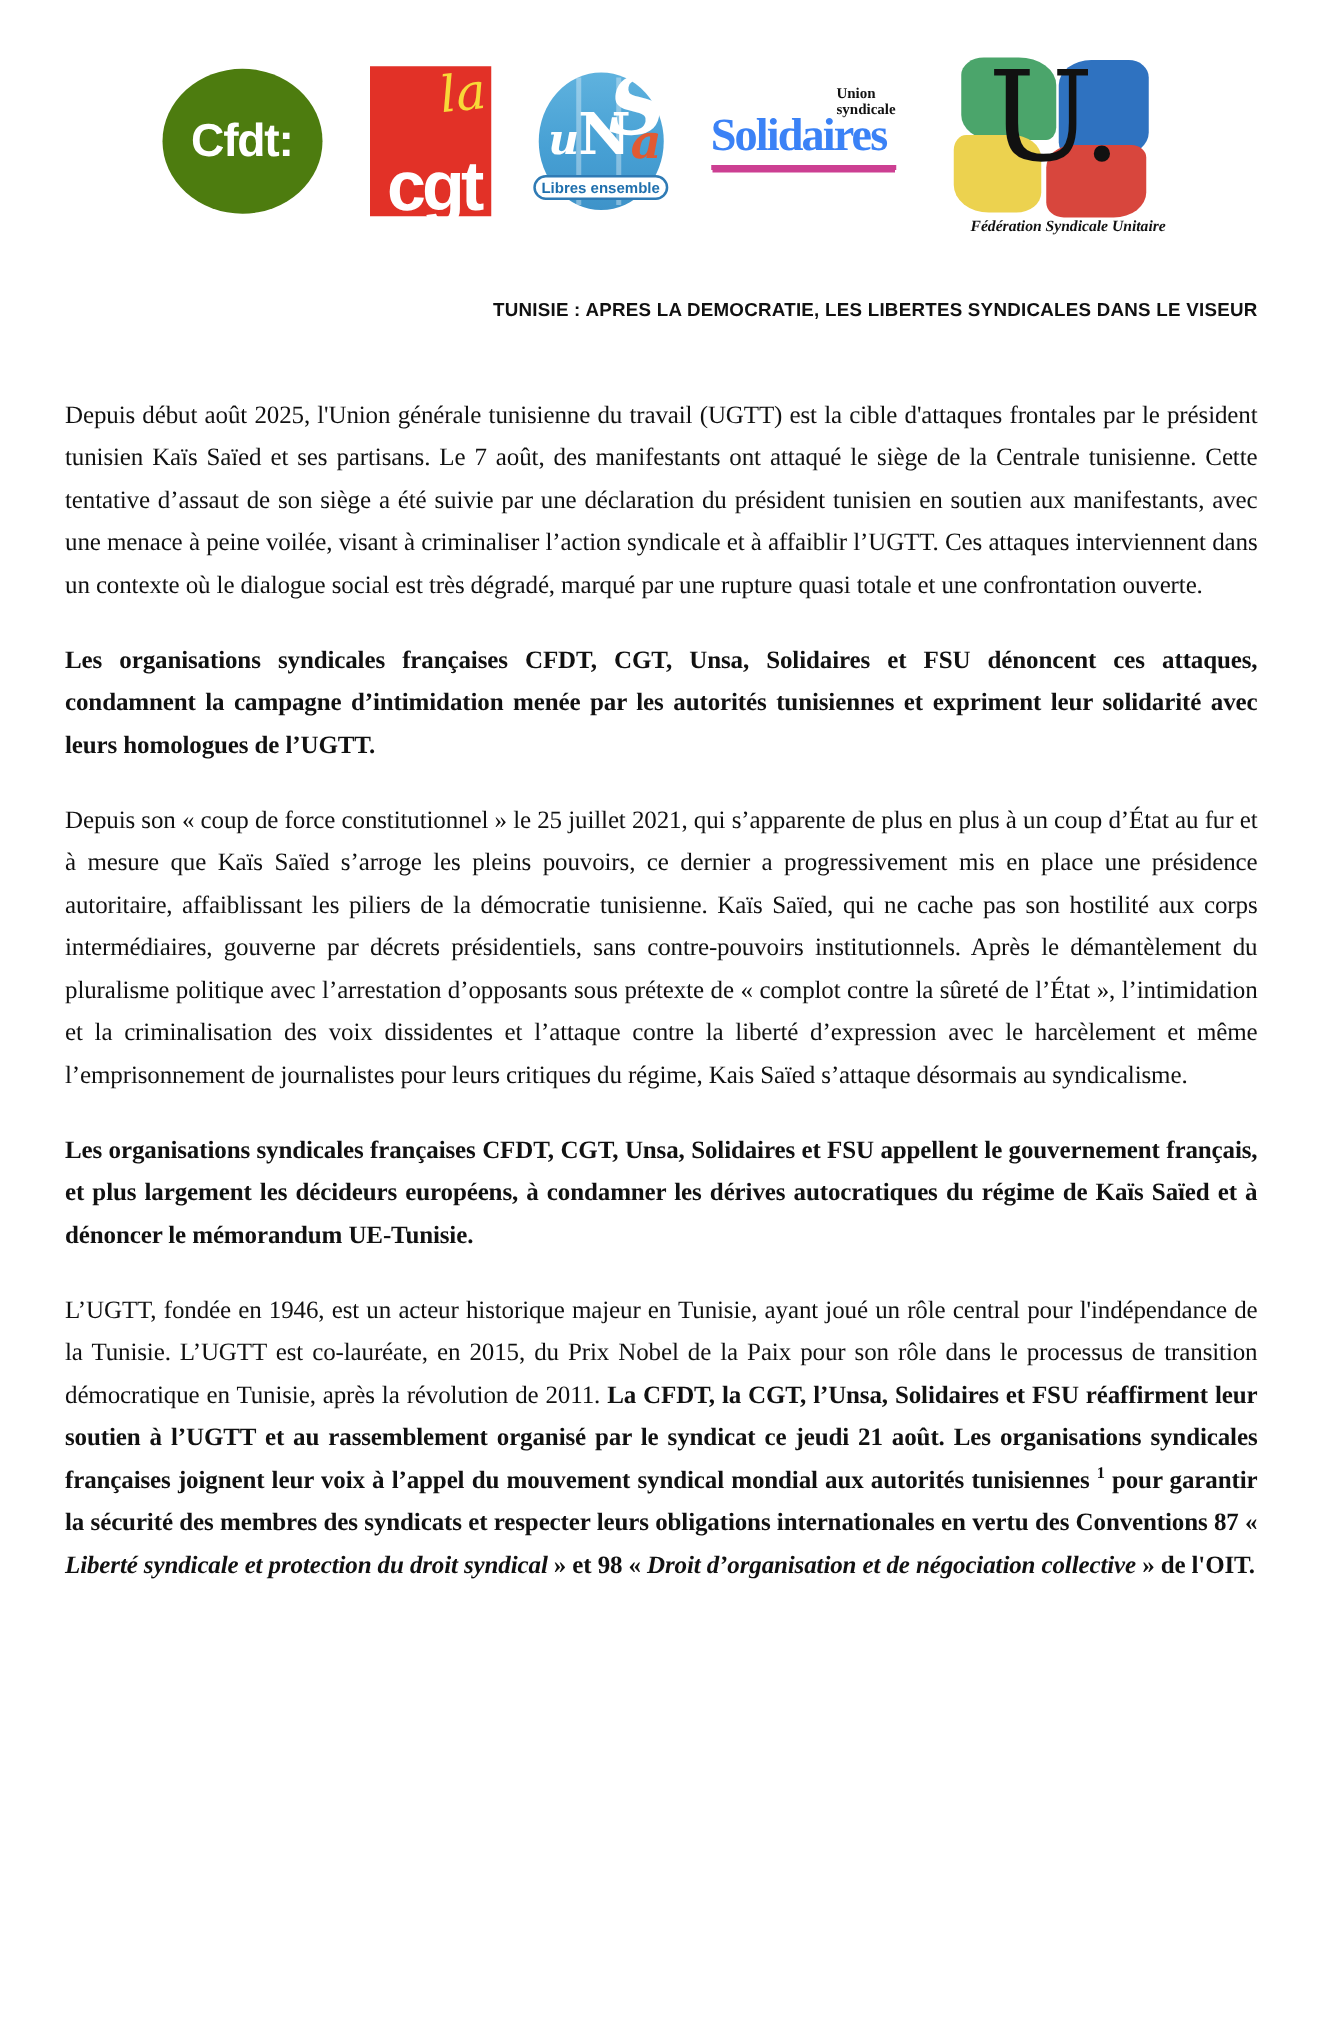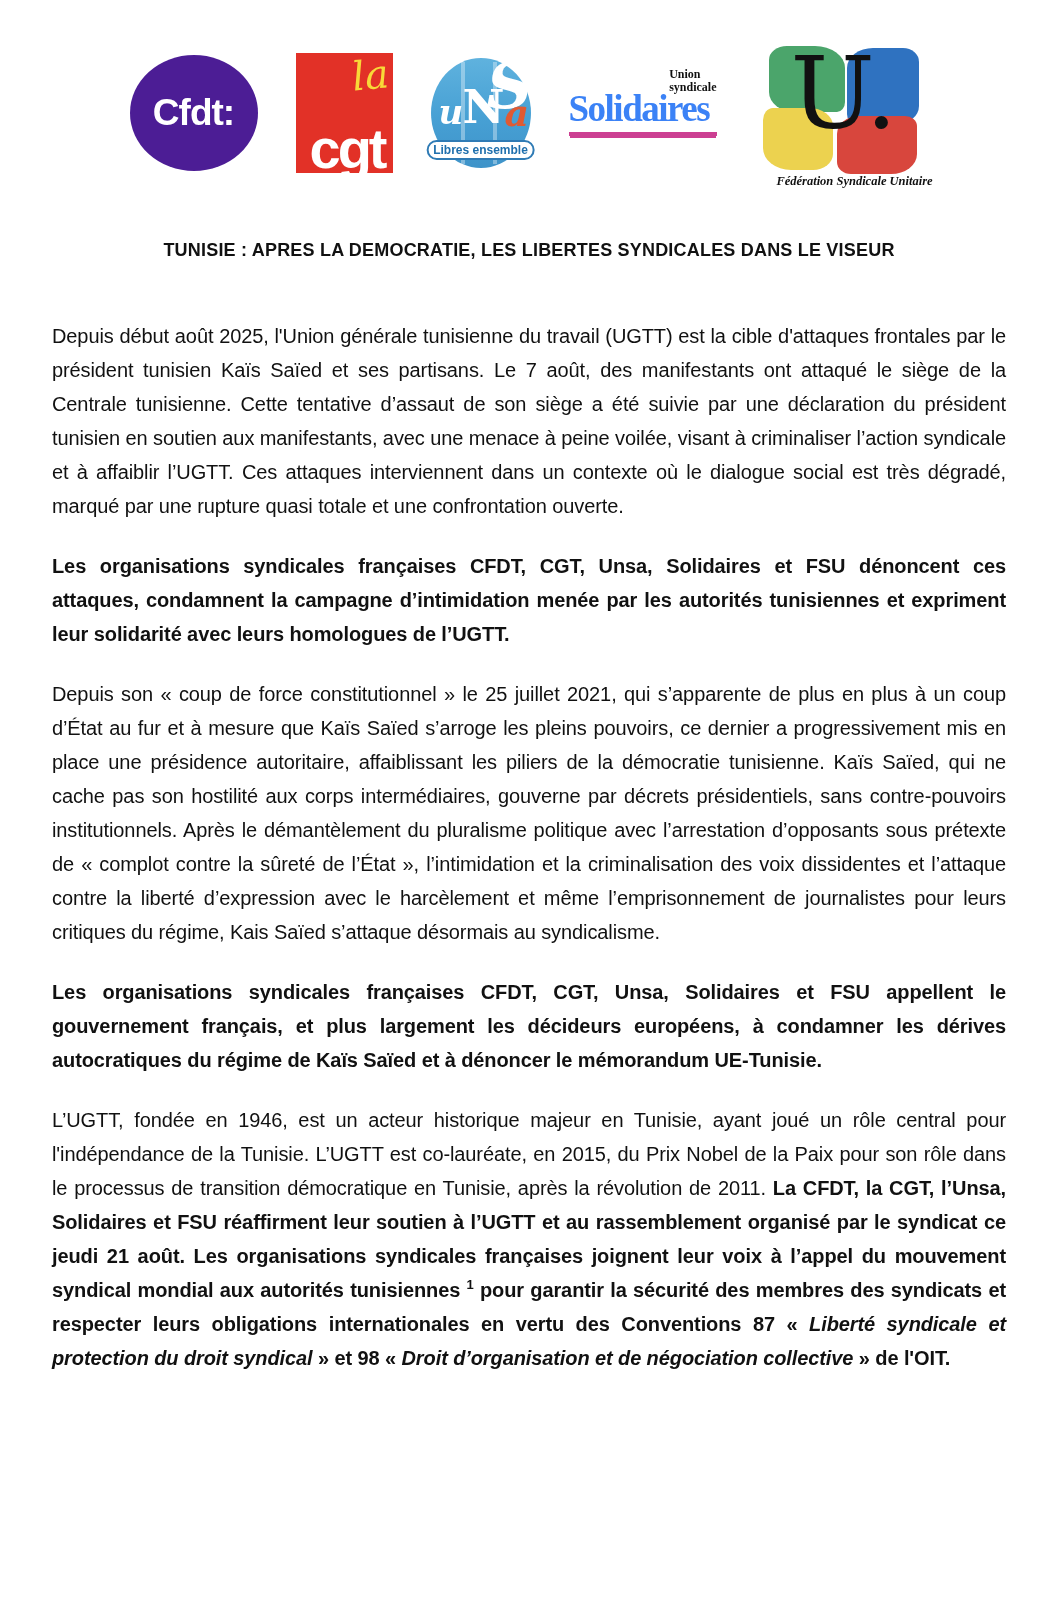--- a/index.html
+++ b/index.html
@@ -21,21 +21,21 @@
     justify-content:center;
     gap:38px;
     padding-top:38px;
     height:150px;
   }
   .logo{position:relative;flex:0 0 auto;}
 
   
   .logo-cfdt{
     width:128px;height:116px;
-    background:#4c1d95;
+    background:#4d7c0f;
     border-radius:50%;
     display:flex;align-items:center;justify-content:center;
   }
   .logo-cfdt .cfdt-text{
     color:#ffffff;font-weight:bold;font-size:37px;letter-spacing:-1px;
   }
 
   
   .logo-cgt{
     width:97px;height:120px;
@@ -111,30 +111,31 @@
   .fsu-caption{
     position:absolute;left:50%;bottom:-8px;transform:translateX(-50%);
     font-family:"Liberation Serif", serif;
     font-style:italic;font-weight:bold;
     font-size:12.5px;color:#111;white-space:nowrap;margin-left:12px;
   }
 
   
   .doc-title{
     margin:52px 52px 0;
-    text-align:center;
-    font-size:18px;
+    text-align:right;
+    font-size:15px;
     font-weight:bold;
     letter-spacing:0.2px;
     color:#111;
   }
 
   
   .content{
     margin:58px 52px 0;
+    font-family:Liberation Serif, serif;
   }
   .content p{
     margin:0 0 26px 0;
     font-size:20px;
     line-height:1.7;
     text-align:justify;
     letter-spacing:-0.1px;
     color:#111;
   }
   .b{font-weight:bold;}

